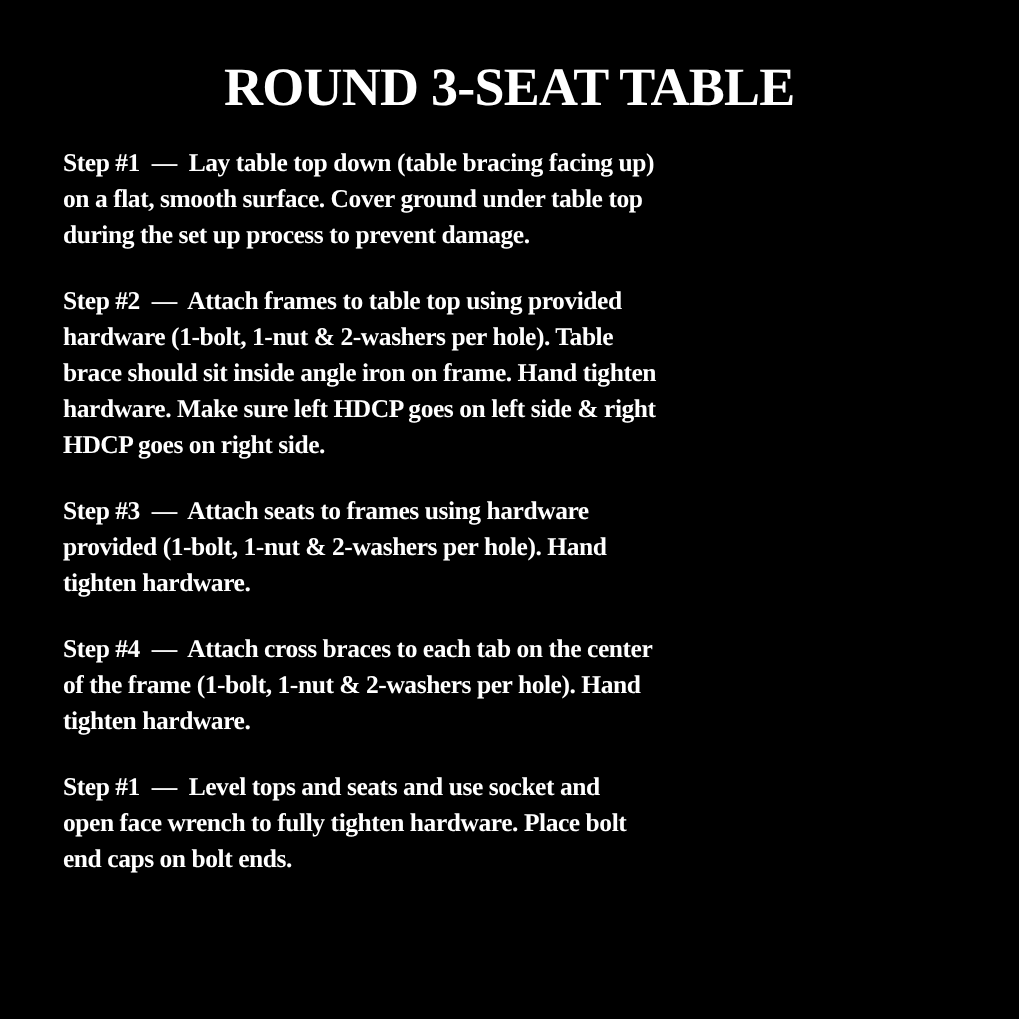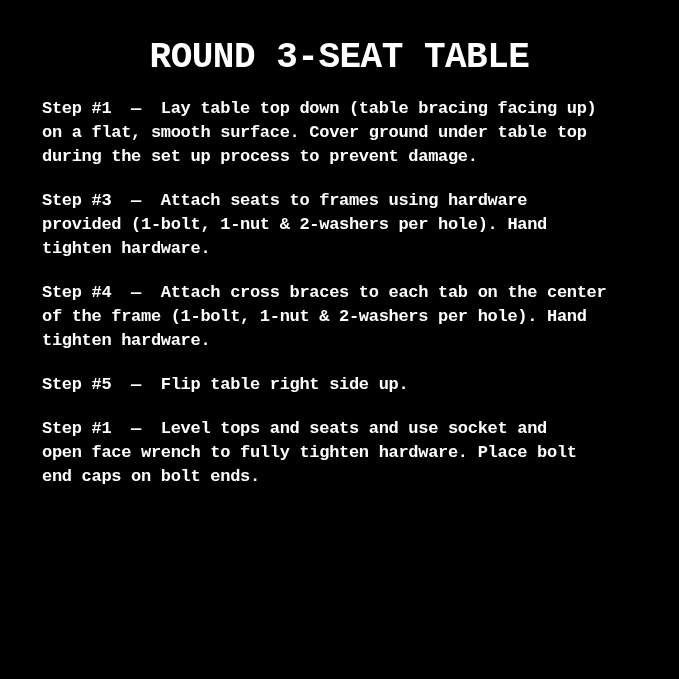--- a/index.html
+++ b/index.html
@@ -5,21 +5,21 @@
   html, body {
     margin: 0;
     padding: 0;
   }
   .card {
     position: relative;
     width: 679px;
     height: 679px;
     background: #000000;
     color: #ffffff;
-    font-family: Liberation Mono, monospace;
+    font-family: Liberation Serif, serif;
     font-weight: bold;
     overflow: hidden;
     box-sizing: border-box;
   }
   .header {
     text-align: center;
     padding-top: 36px;
   }
   .title {
     margin: 0;
@@ -48,24 +48,28 @@
 <body>
 
 <div class="card">
   <div class="header">
     <h1 class="title">ROUND 3-SEAT TABLE</h1>
   </div>
   <div class="instructions">
     <p class="step">Step #1  —  Lay table top down (table bracing facing up)
 on a flat, smooth surface. Cover ground under table top
 during the set up process to prevent damage.</p>
+    <p class="step">Step #2  —  Attach frames to table top using provided
+hardware (1-bolt, 1-nut &amp; 2-washers per hole). Table
+brace should sit inside angle iron on frame. Hand tighten
+hardware. Make sure left HDCP goes on left side &amp; right
+HDCP goes on right side.</p>
     <p class="step">Step #3  —  Attach seats to frames using hardware
 provided (1-bolt, 1-nut &amp; 2-washers per hole). Hand
 tighten hardware.</p>
     <p class="step">Step #4  —  Attach cross braces to each tab on the center
 of the frame (1-bolt, 1-nut &amp; 2-washers per hole). Hand
 tighten hardware.</p>
-    <p class="step">Step #5  —  Flip table right side up.</p>
     <p class="step">Step #1  —  Level tops and seats and use socket and
 open face wrench to fully tighten hardware. Place bolt
 end caps on bolt ends.</p>
   </div>
 </div>
 
 </body></html>

